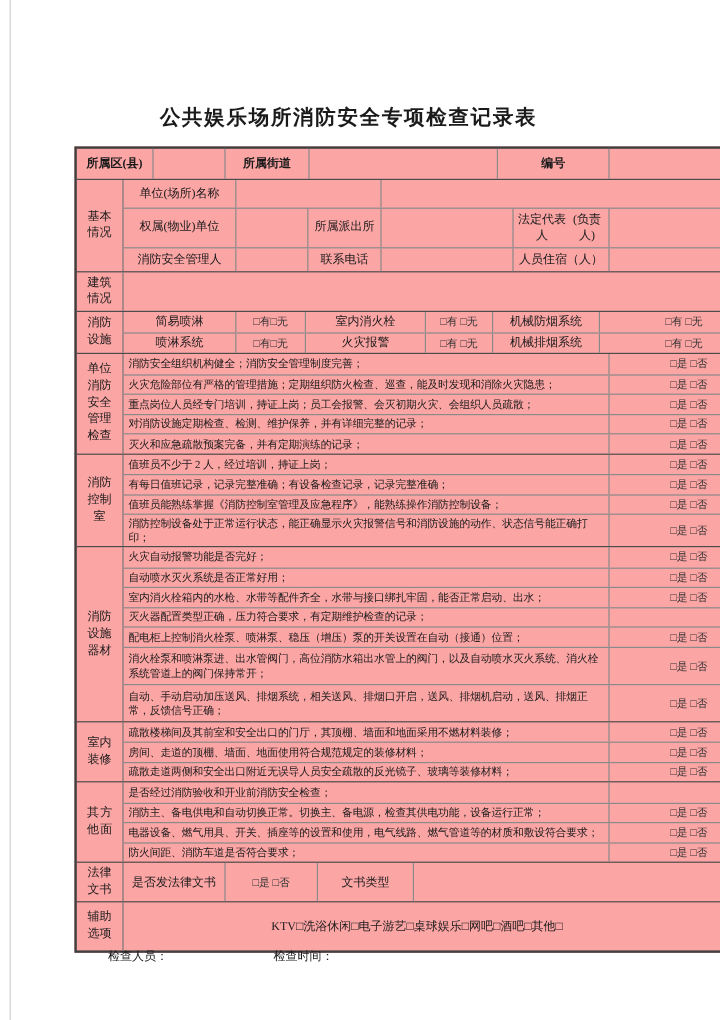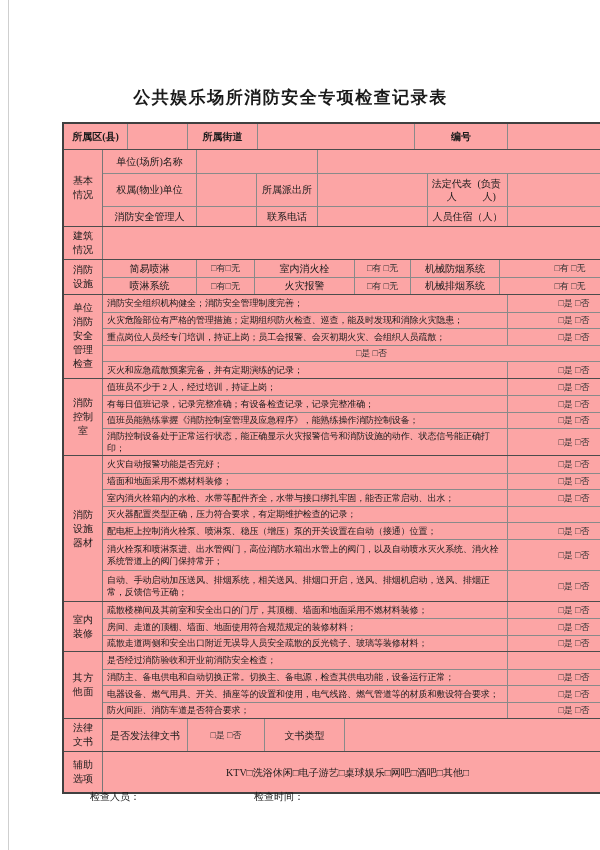--- a/index.html
+++ b/index.html
@@ -27,21 +27,21 @@
   .bold{font-weight:bold}
   .hA{min-height:25px}.hB{min-height:23px}.hC{min-height:33px}.hD{min-height:20px}
   .hE{min-height:17px}.hF{min-height:16.5px}.hG{min-height:31px}.hL{min-height:30px}.hX{min-height:40px}
   .cw63{flex:0 0 63px}.cw60{flex:0 0 60px}.cw70{flex:0 0 70px}.cw157{flex:0 0 157px}.cw93{flex:0 0 93px}.cw121{flex:0 0 121px}.cw94{flex:0 0 94px}.cw58{flex:0 0 58px}.cw100{flex:0 0 100px}
   .cw56{flex:0 0 56px}.cw89{flex:0 0 89px}.cw61{flex:0 0 61px}.cw110{flex:0 0 110px}.cw80{flex:0 0 80px}
   .cw404{flex:0 0 404px}.cw84{flex:0 0 84px}.cw77{flex:0 0 77px}.cw51{flex:0 0 51px}
   .grow{flex:1 1 auto}
   .opts{justify-content:center;padding:2px 58px 2px 10px;font-size:10px}
   .footer{position:absolute;top:790px;left:62px;width:516px;font-size:10px;display:flex}
   .footer .f1{margin-left:28px}
-  .footer .f2{margin-left:114px}
+  .footer .f2{margin-left:88px}
 </style>
 </head>
 <body>
 
 <div class="scanline"></div>
 
 <div class="title">公共娱乐场所消防安全专项检查记录表</div>
 
 <div class="tbl">
 
@@ -122,20 +122,21 @@
       </div>
       <div class="r hF">
         <div class="c cw404 txt">火灾危险部位有严格的管理措施；定期组织防火检查、巡查，能及时发现和消除火灾隐患；</div>
         <div class="c grow chk">□是 □否</div>
       </div>
       <div class="r hF">
         <div class="c cw404 txt">重点岗位人员经专门培训，持证上岗；员工会报警、会灭初期火灾、会组织人员疏散；</div>
         <div class="c grow chk">□是 □否</div>
       </div>
       <div class="r hF">
+        <div class="c cw404 txt">对消防设施定期检查、检测、维护保养，并有详细完整的记录；</div>
         <div class="c grow chk">□是 □否</div>
       </div>
       <div class="r hF">
         <div class="c cw404 txt">灭火和应急疏散预案完备，并有定期演练的记录；</div>
         <div class="c grow chk">□是 □否</div>
       </div>
     </div>
   </div>
 
   <div class="sec">
@@ -161,21 +162,21 @@
   </div>
 
   <div class="sec">
     <div class="sec-label">消防设施器材</div>
     <div class="rows">
       <div class="r hF">
         <div class="c cw404 txt">火灾自动报警功能是否完好；</div>
         <div class="c grow chk">□是 □否</div>
       </div>
       <div class="r hF">
-        <div class="c cw404 txt">墙面和地面采用不燃材料装修；</div>
+        <div class="c cw404 txt">自动喷水灭火系统是否正常好用；</div>
         <div class="c grow chk">□是 □否</div>
       </div>
       <div class="r hF">
         <div class="c cw404 txt">室内消火栓箱内的水枪、水带等配件齐全，水带与接口绑扎牢固，能否正常启动、出水；</div>
         <div class="c grow chk">□是 □否</div>
       </div>
       <div class="r hF">
         <div class="c cw404 txt">灭火器配置类型正确，压力符合要求，有定期维护检查的记录；</div>
         <div class="c grow chk"></div>
       </div>

